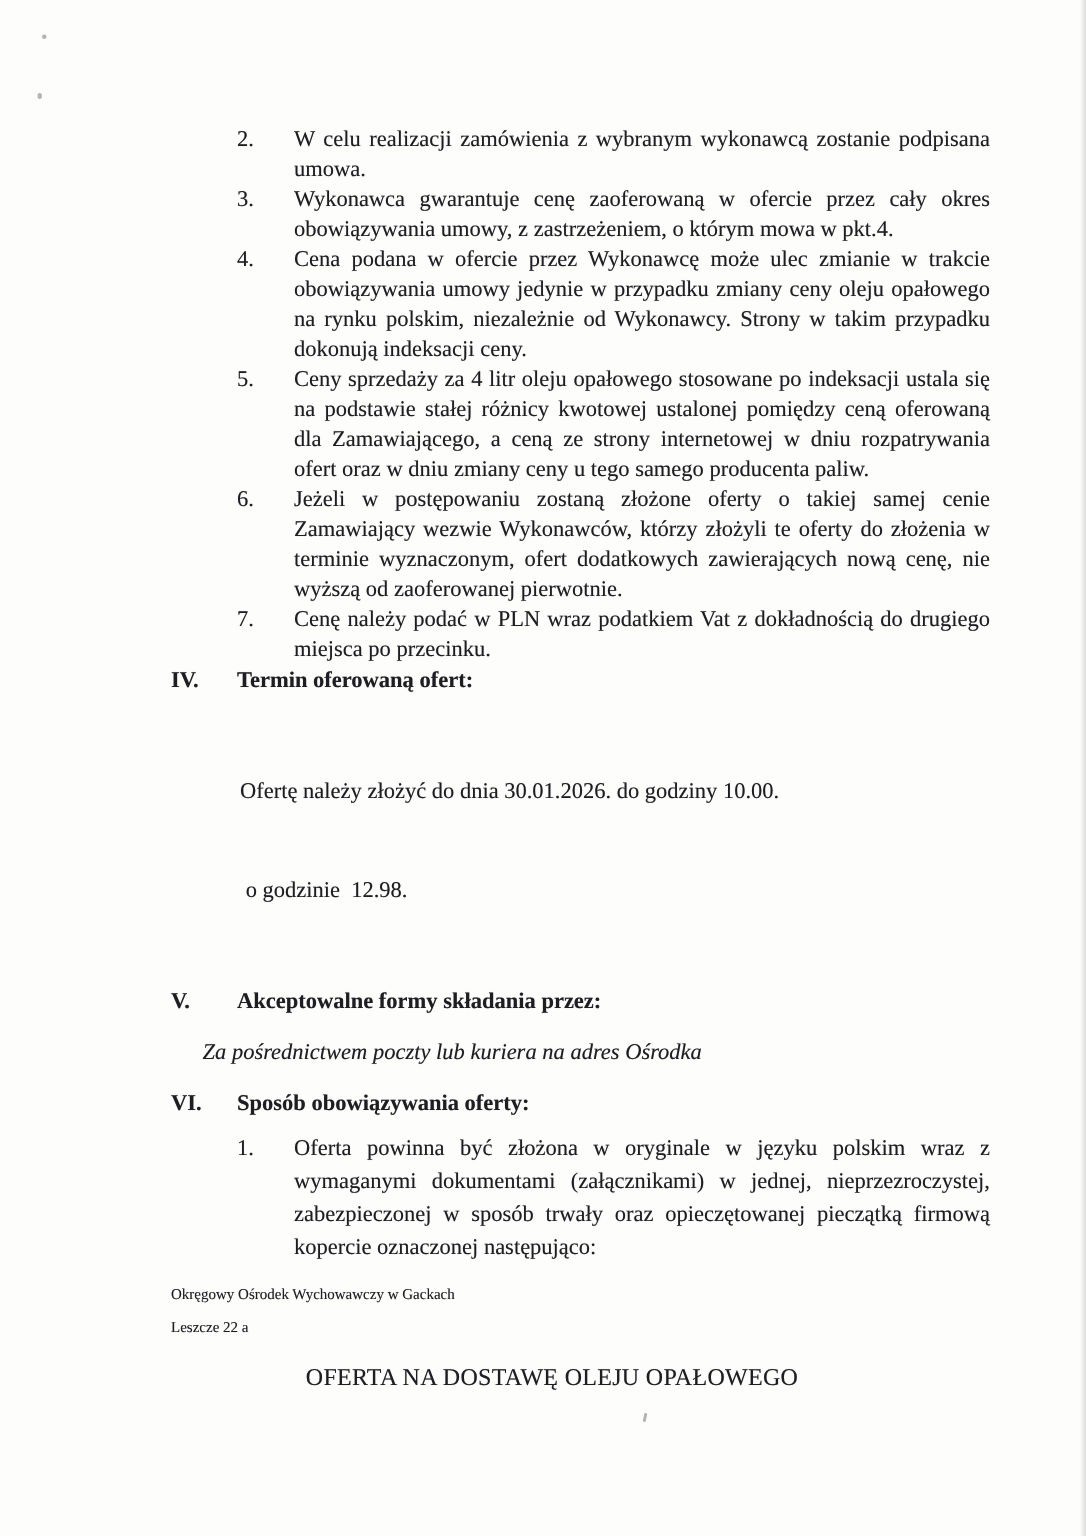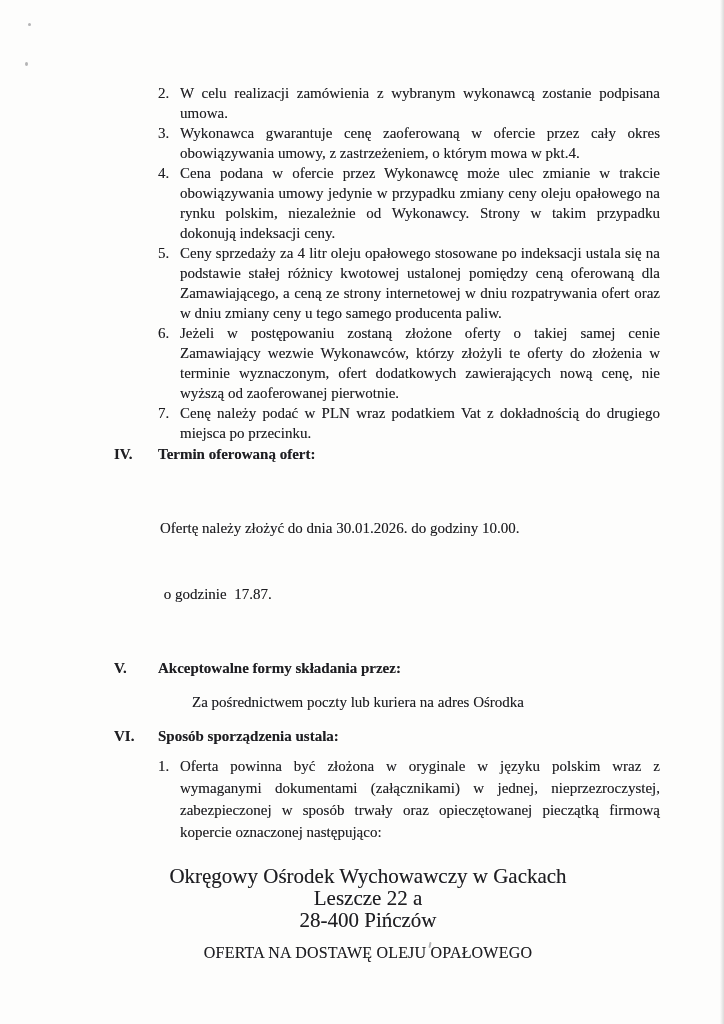--- a/index.html
+++ b/index.html
@@ -47,56 +47,57 @@
     display: flex;
   }
   .item .num {
     flex: 0 0 22px;
     width: 22px;
   }
   .item .txt {
     flex: 1;
     text-align: justify;
     text-justify: inter-word;
+    margin-left: 16px;
   }
 
   .sec-head {
     display: flex;
     font-weight: bold;
     line-height: 22px;
   }
   .sec-head .numeral {
     flex: 0 0 44px;
     width: 44px;
   }
 
   .section-iv { }
   .section-iv .sec-body {
     margin: 8px 0 0 46px;
     line-height: 22px;
     white-space: pre-wrap;
   }
   .section-v { margin-top: 8px; }
   .section-v .sec-body {
-    margin: 12px 0 0 78px;
+    margin: 12px 0 0 21px;
     line-height: 22px;
+    font-style: italic;
   }
   .section-vi { margin-top: 12px; }
 
   .vi-item1 {
     margin-top: 8px;
     line-height: 22px;
   }
 
   .center-block {
-    margin-top: 22px;
+    margin-top: 10px;
     width: 508px;
-    text-align: center;
     line-height: 22px;
-    font-size: 21px;
+    font-size: 10px;
   }
   .offer-title {
     margin-top: 11px;
     width: 508px;
     text-align: center;
     line-height: 22px;
     font-size: 16px;
     letter-spacing: 0.2px;
   }
 </style>
@@ -137,50 +138,49 @@
     </div>
   </div>
 
   <div class="section-iv">
     <div class="sec-head">
       <span class="numeral">IV.</span>
       <span class="sec-title">Termin oferowaną ofert:</span>
     </div>
     <div class="sec-body">
       <div class="body-line">Ofertę należy złożyć do dnia 30.01.2026. do godziny 10.00.</div>
-      <div class="body-line"> o godzinie  17.87.</div>
+      <div class="body-line"> o godzinie  12.98.</div>
     </div>
   </div>
 
   <div class="section-v">
     <div class="sec-head">
       <span class="numeral">V.</span>
       <span class="sec-title">Akceptowalne formy składania przez:</span>
     </div>
     <div class="sec-body">
       <div class="body-line">Za pośrednictwem poczty lub kuriera na adres Ośrodka</div>
     </div>
   </div>
 
   <div class="section-vi">
     <div class="sec-head">
       <span class="numeral">VI.</span>
-      <span class="sec-title">Sposób sporządzenia ustala:</span>
+      <span class="sec-title">Sposób obowiązywania oferty:</span>
     </div>
 
     <div class="list vi-item1">
       <div class="item">
         <span class="num">1.</span>
         <span class="txt">Oferta powinna być złożona w oryginale w języku polskim wraz z wymaganymi dokumentami (załącznikami) w jednej, nieprzezroczystej, zabezpieczonej w sposób trwały oraz opieczętowanej pieczątką firmową kopercie oznaczonej następująco:</span>
       </div>
     </div>
 
     <div class="center-block">
       <div>Okręgowy Ośrodek Wychowawczy w Gackach</div>
       <div>Leszcze 22 a</div>
-      <div>28-400 Pińczów</div>
     </div>
 
     <div class="offer-title">OFERTA NA DOSTAWĘ OLEJU OPAŁOWEGO</div>
 
   </div>
 
 </div>
 
 </body></html>

